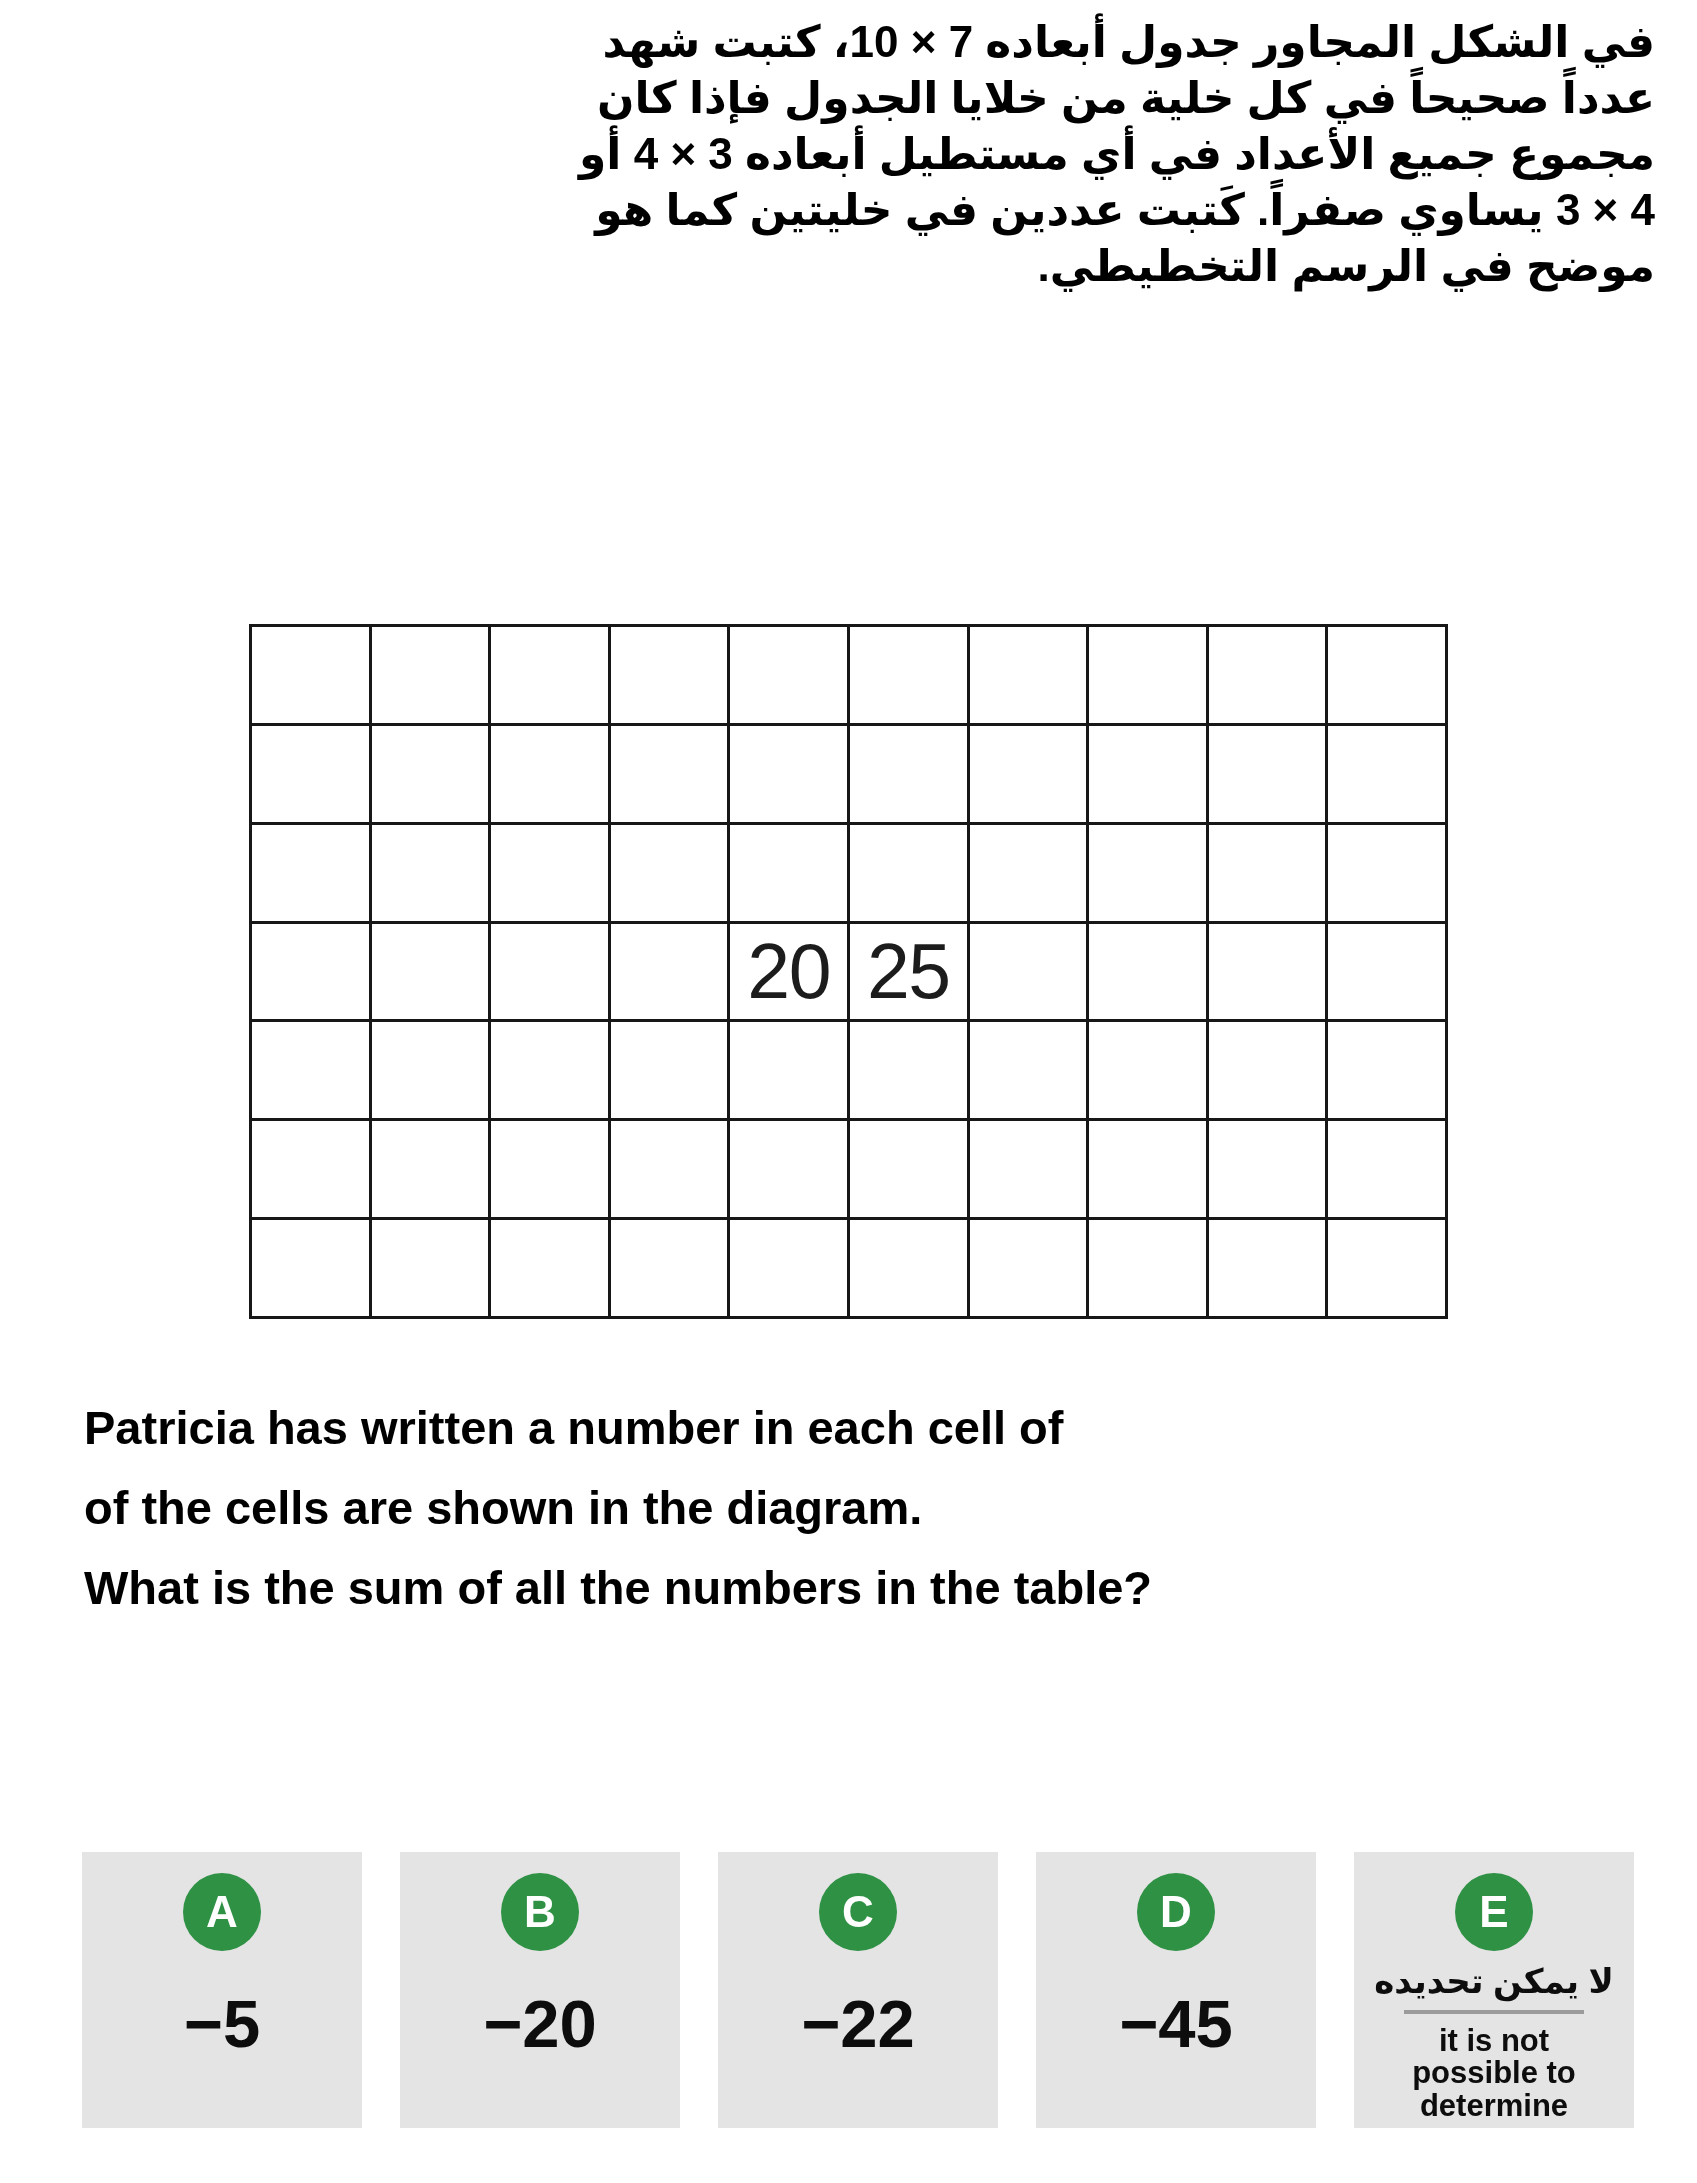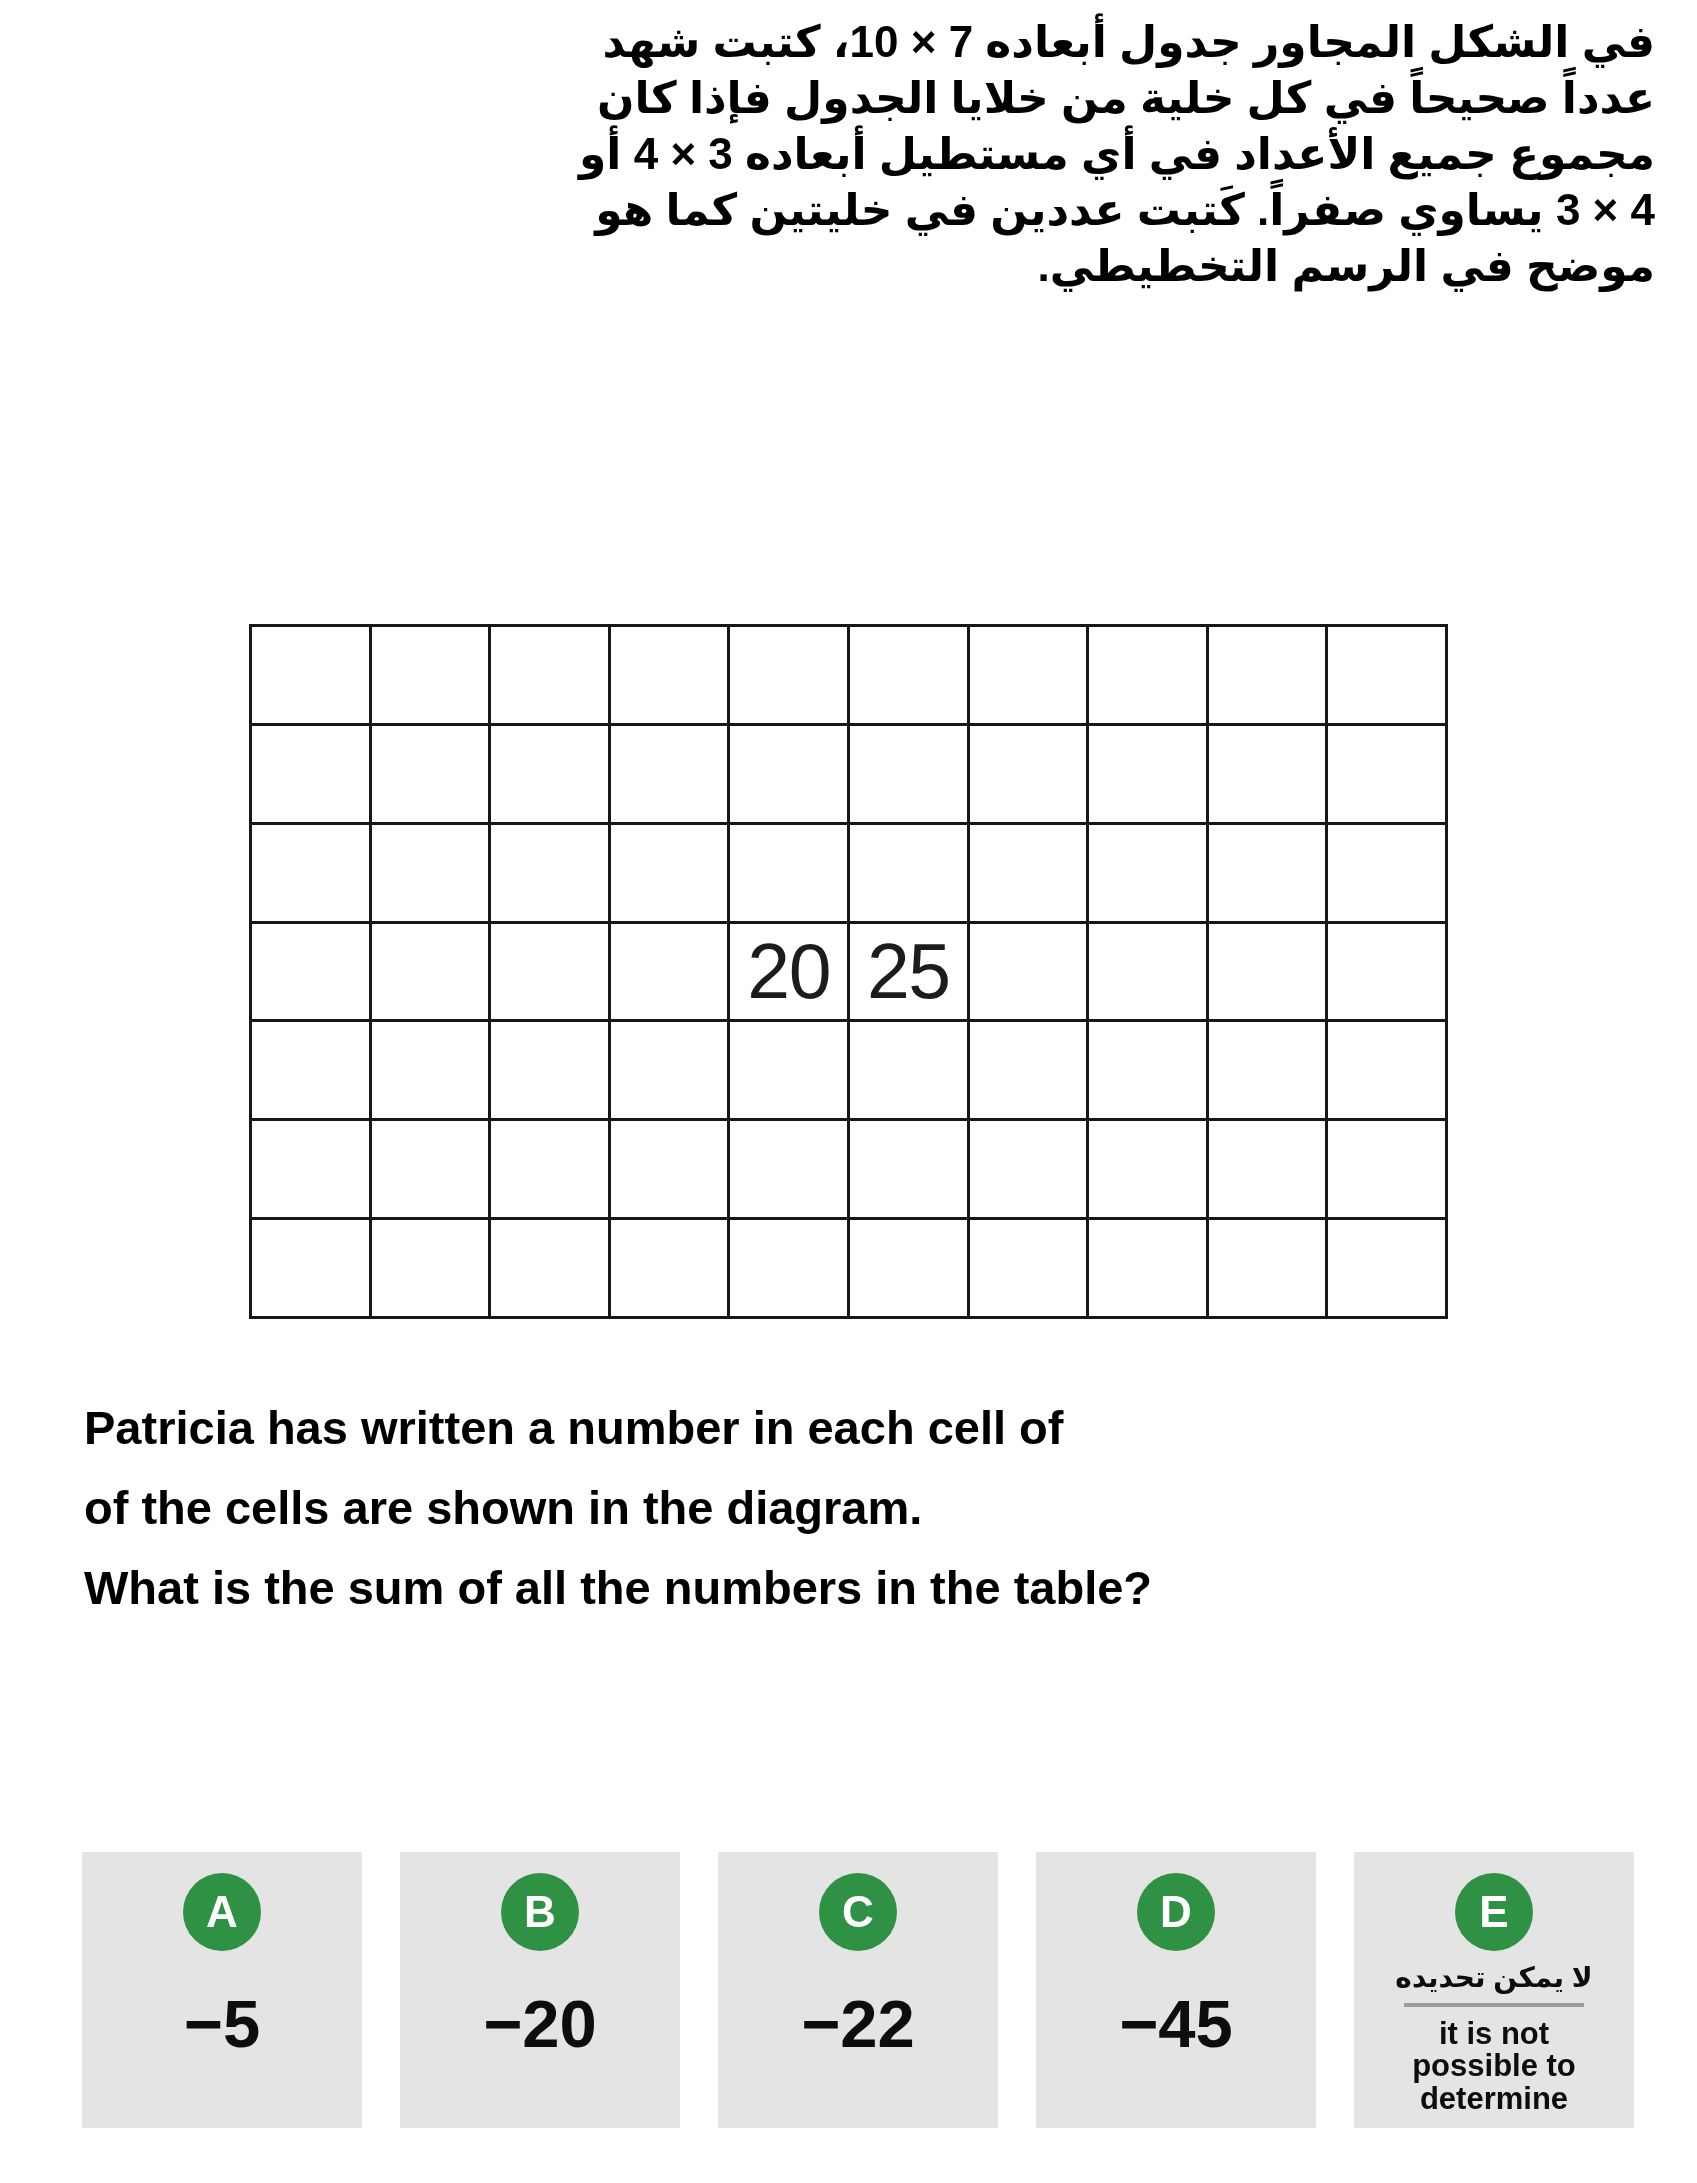--- a/index.html
+++ b/index.html
@@ -43,21 +43,21 @@
   .badge{
     margin-top:21.4px;width:78px;height:78px;border-radius:50%;
     background:#2e9144;color:#ffffff;
     display:flex;align-items:center;justify-content:center;
     font-size:44px;font-weight:bold;flex:0 0 auto;
   }
   .option .value{
     margin-top:34px;font-size:67px;font-weight:bold;color:#0d0d0d;
   }
   .option .value-ar{
-    margin-top:9.2px;font-size:28px;font-weight:bold;color:#0d0d0d;
+    margin-top:9.2px;font-size:34px;font-weight:bold;color:#0d0d0d;
     direction:rtl;white-space:nowrap;
   }
   .option .divider{
     margin-top:9.2px;width:180px;height:3.8px;background:#9b9b9b;flex:0 0 auto;
   }
   .option .value-en{
     margin-top:11px;width:198px;text-align:center;
     font-size:31px;font-weight:bold;line-height:1.06;color:#0d0d0d;
   }
 </style>

